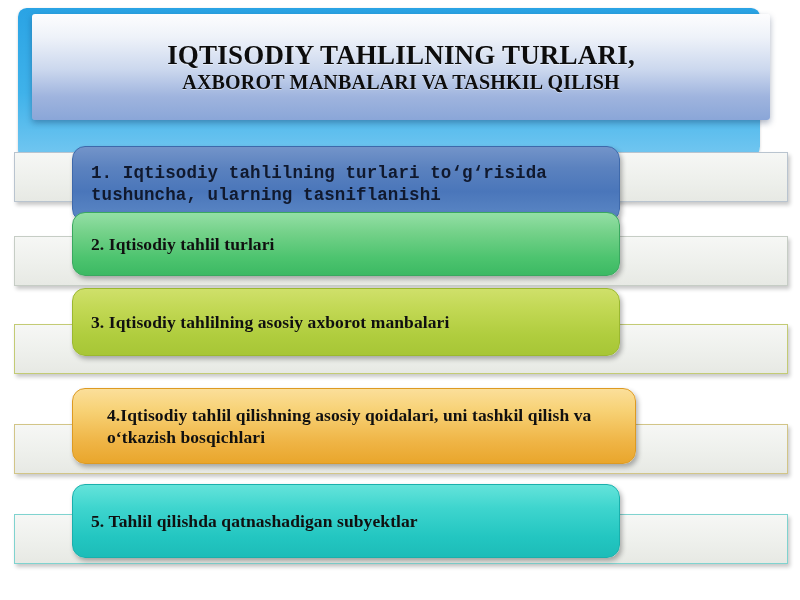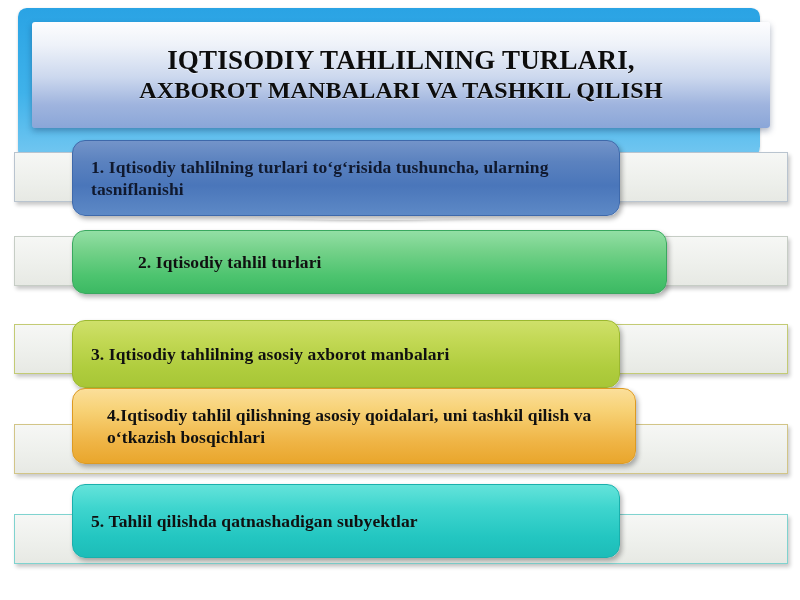--- a/index.html
+++ b/index.html
@@ -24,29 +24,29 @@
     background:linear-gradient(180deg,rgba(255,255,255,0) 0%,rgba(255,255,255,.75) 62%,#fff 100%);
     border-radius:0 0 60% 55% / 0 0 40% 38%;
   }
 
   
   .title-plate{
     position:absolute;left:32px;top:14px;width:738px;height:106px;
     background:linear-gradient(180deg,#fdfdfe 0%,#eef2f9 22%,#ccd8ee 52%,#9fb4de 78%,#8aa6d8 100%);
     border-radius:3px;
     box-shadow:0 3px 6px rgba(20,40,80,.35);
-    display:flex;align-items:center;justify-content:center;margin-top:8px;
+    display:flex;align-items:center;justify-content:center;
   }
   .title-text{
     text-align:center;color:#0d0d0d;
     font-weight:bold;font-size:27px;line-height:1.16;
     letter-spacing:.2px;padding:0 10px;
     text-shadow:0 1px 0 rgba(255,255,255,.45);
   }
-  .title-text .l2{display:block;font-size:24px;}
+  .title-text .l2{display:block;font-size:20px;}
 
   
   .row{position:absolute;left:0;width:800px;}
   .bar{
     position:absolute;height:48px;left:14px;width:772px;
     background:linear-gradient(180deg,#f6f7f5 0%,#eef0ec 55%,#e7e9e4 100%);
     box-shadow:2px 3px 4px rgba(0,0,0,.22);
   }
   .box{
     position:absolute;left:72px;width:546px;
@@ -54,34 +54,34 @@
     box-shadow:2px 3px 5px rgba(0,0,0,.3);
     display:flex;align-items:center;
   }
   .box-text{
     color:#101010;font-weight:bold;font-size:17.5px;line-height:1.26;
     padding:0 18px;letter-spacing:.1px;
   }
 
   
   .r1 .bar{top:152px;border:1px solid #b9c4cf;}
-  .r1 .box{top:140px;height:74px;
+  .r1 .box{top:146px;height:74px;
     background:linear-gradient(180deg,#7394c9 0%,#5b82bf 28%,#4a76ba 60%,#5d89c6 100%);
-    border:1px solid #3e69ab;}
+    border:1px solid #3e69ab;font-family:Liberation Mono, monospace;}
   .r1 .box-text{color:#10192e;}
 
   
   .r2 .bar{top:236px;border:1px solid #c6cdc5;}
-  .r2 .box{top:230px;height:62px;
+  .r2 .box{top:212px;height:62px;
     background:linear-gradient(180deg,#93dfa5 0%,#74d189 32%,#4dc46f 72%,#3cb963 100%);
-    border:1px solid #3aa85f;padding-left:47px;}
+    border:1px solid #3aa85f;}
 
   
   .r3 .bar{top:324px;border:1px solid #c3cb74;}
-  .r3 .box{top:320px;height:66px;
+  .r3 .box{top:288px;height:66px;
     background:linear-gradient(180deg,#cfe06a 0%,#c2d854 30%,#b0cd3e 70%,#a7c636 100%);
     border:1px solid #9bb82f;}
 
   
   .r4 .bar{top:424px;border:1px solid #d2c587;}
   .r4 .box{top:388px;height:74px;
     background:linear-gradient(180deg,#fbdf9a 0%,#f7d174 30%,#efb445 72%,#e9a62c 100%);
     border:1px solid #dd9a22;padding-left:16px;}
 
   

